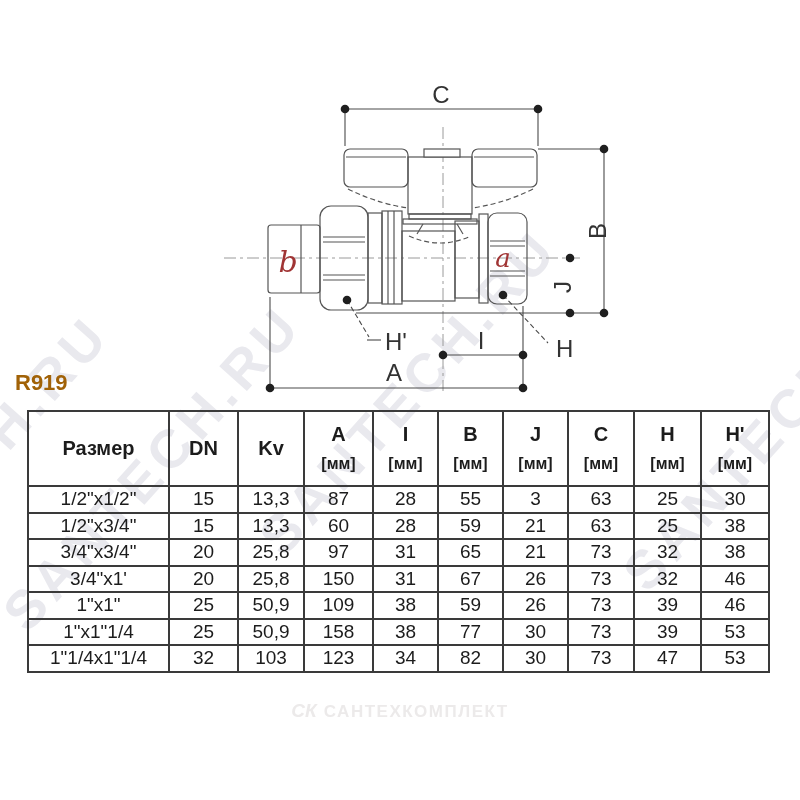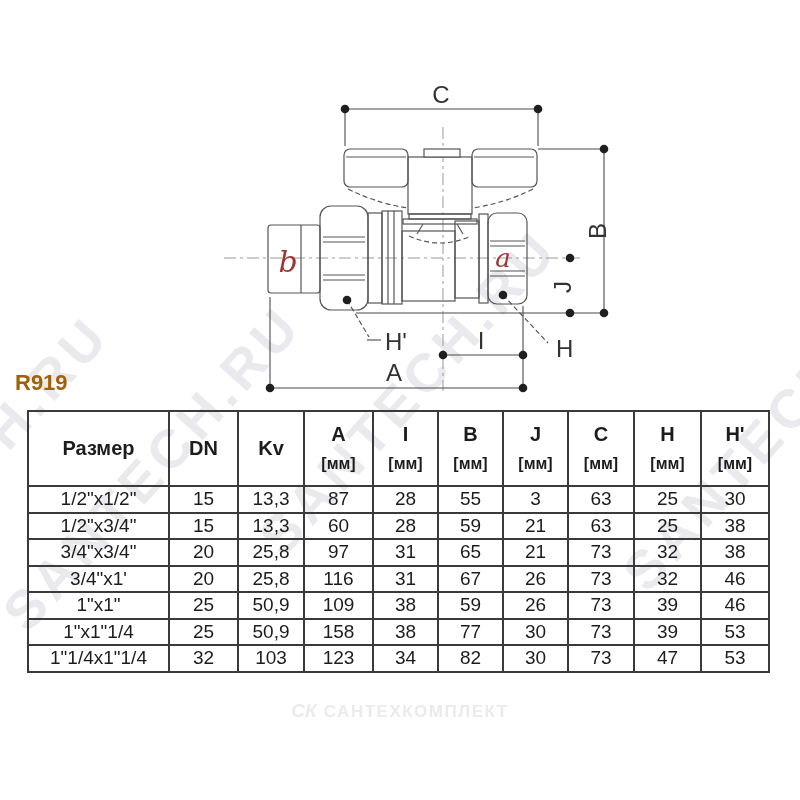--- a/index.html
+++ b/index.html
@@ -235,21 +235,21 @@
         <td>65</td>
         <td>21</td>
         <td>73</td>
         <td>32</td>
         <td>38</td>
       </tr>
       <tr>
         <td>3/4"x1'</td>
         <td>20</td>
         <td>25,8</td>
-        <td>116</td>
+        <td>150</td>
         <td>31</td>
         <td>67</td>
         <td>26</td>
         <td>73</td>
         <td>32</td>
         <td>46</td>
       </tr>
       <tr>
         <td>1"x1"</td>
         <td>25</td>

